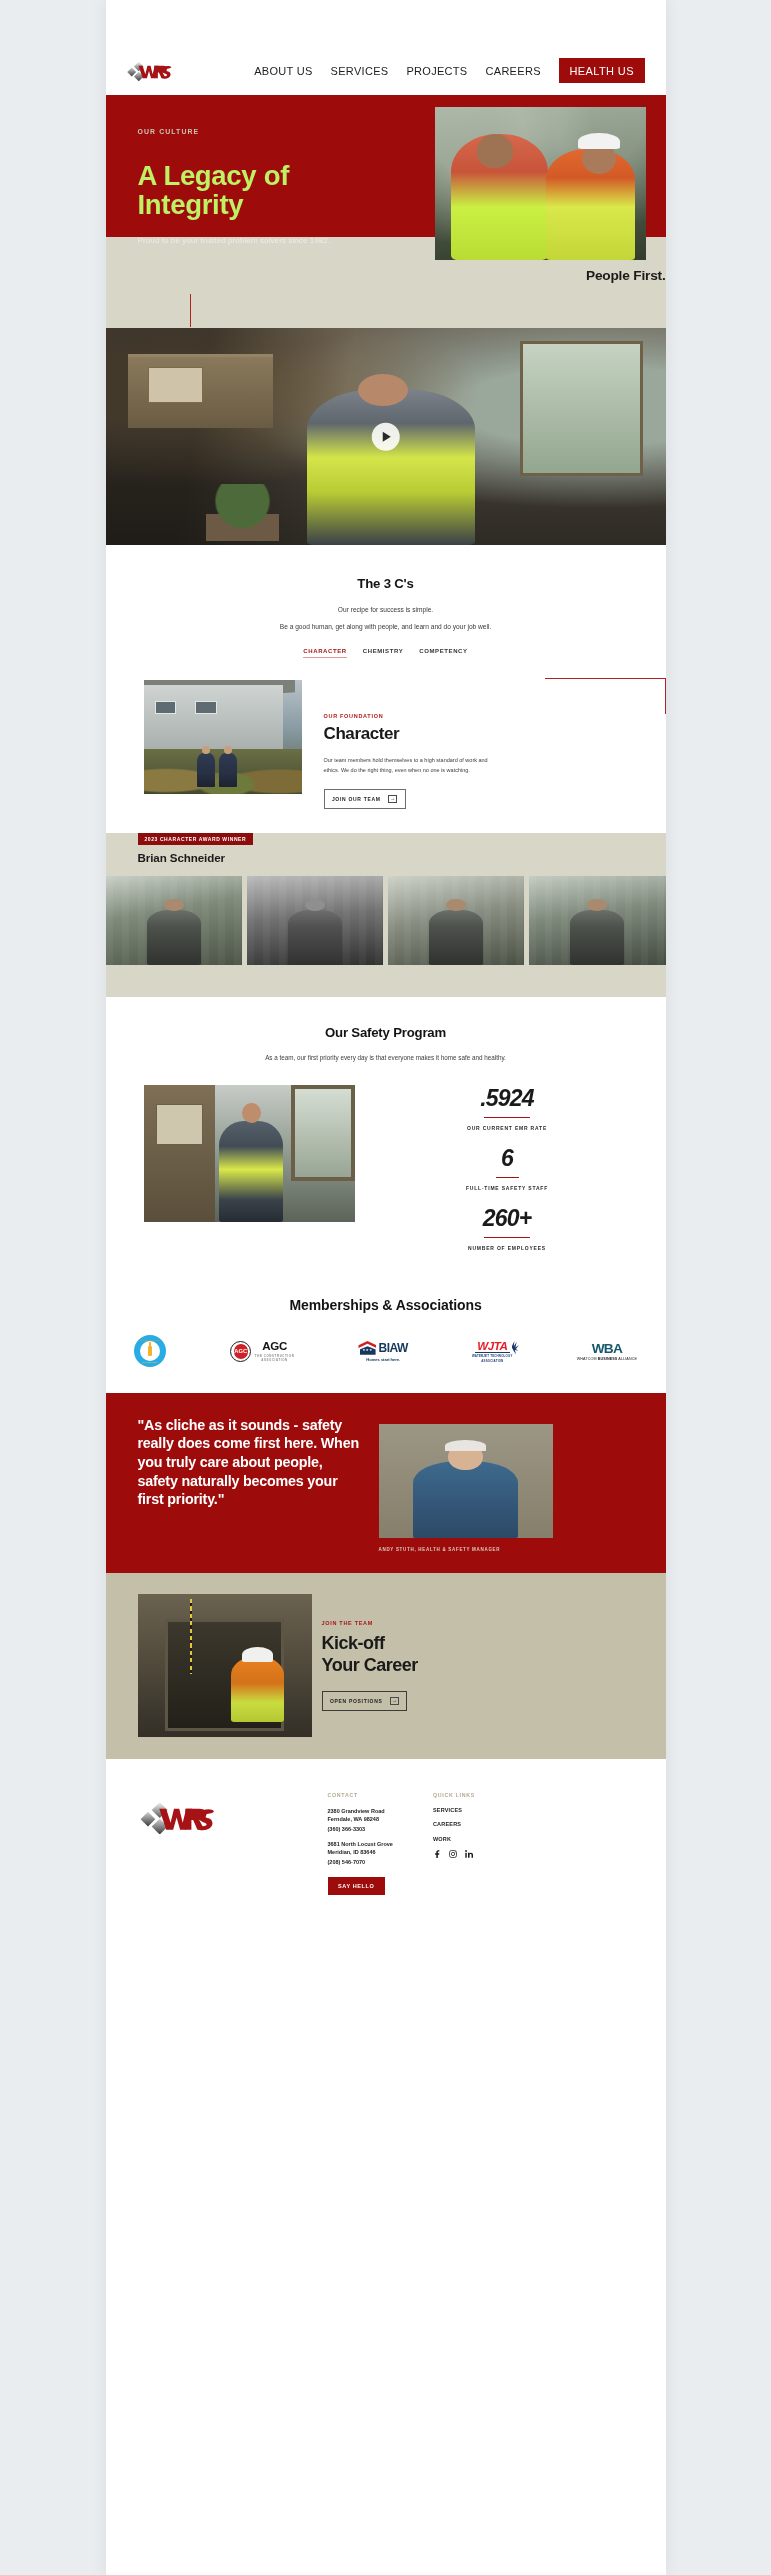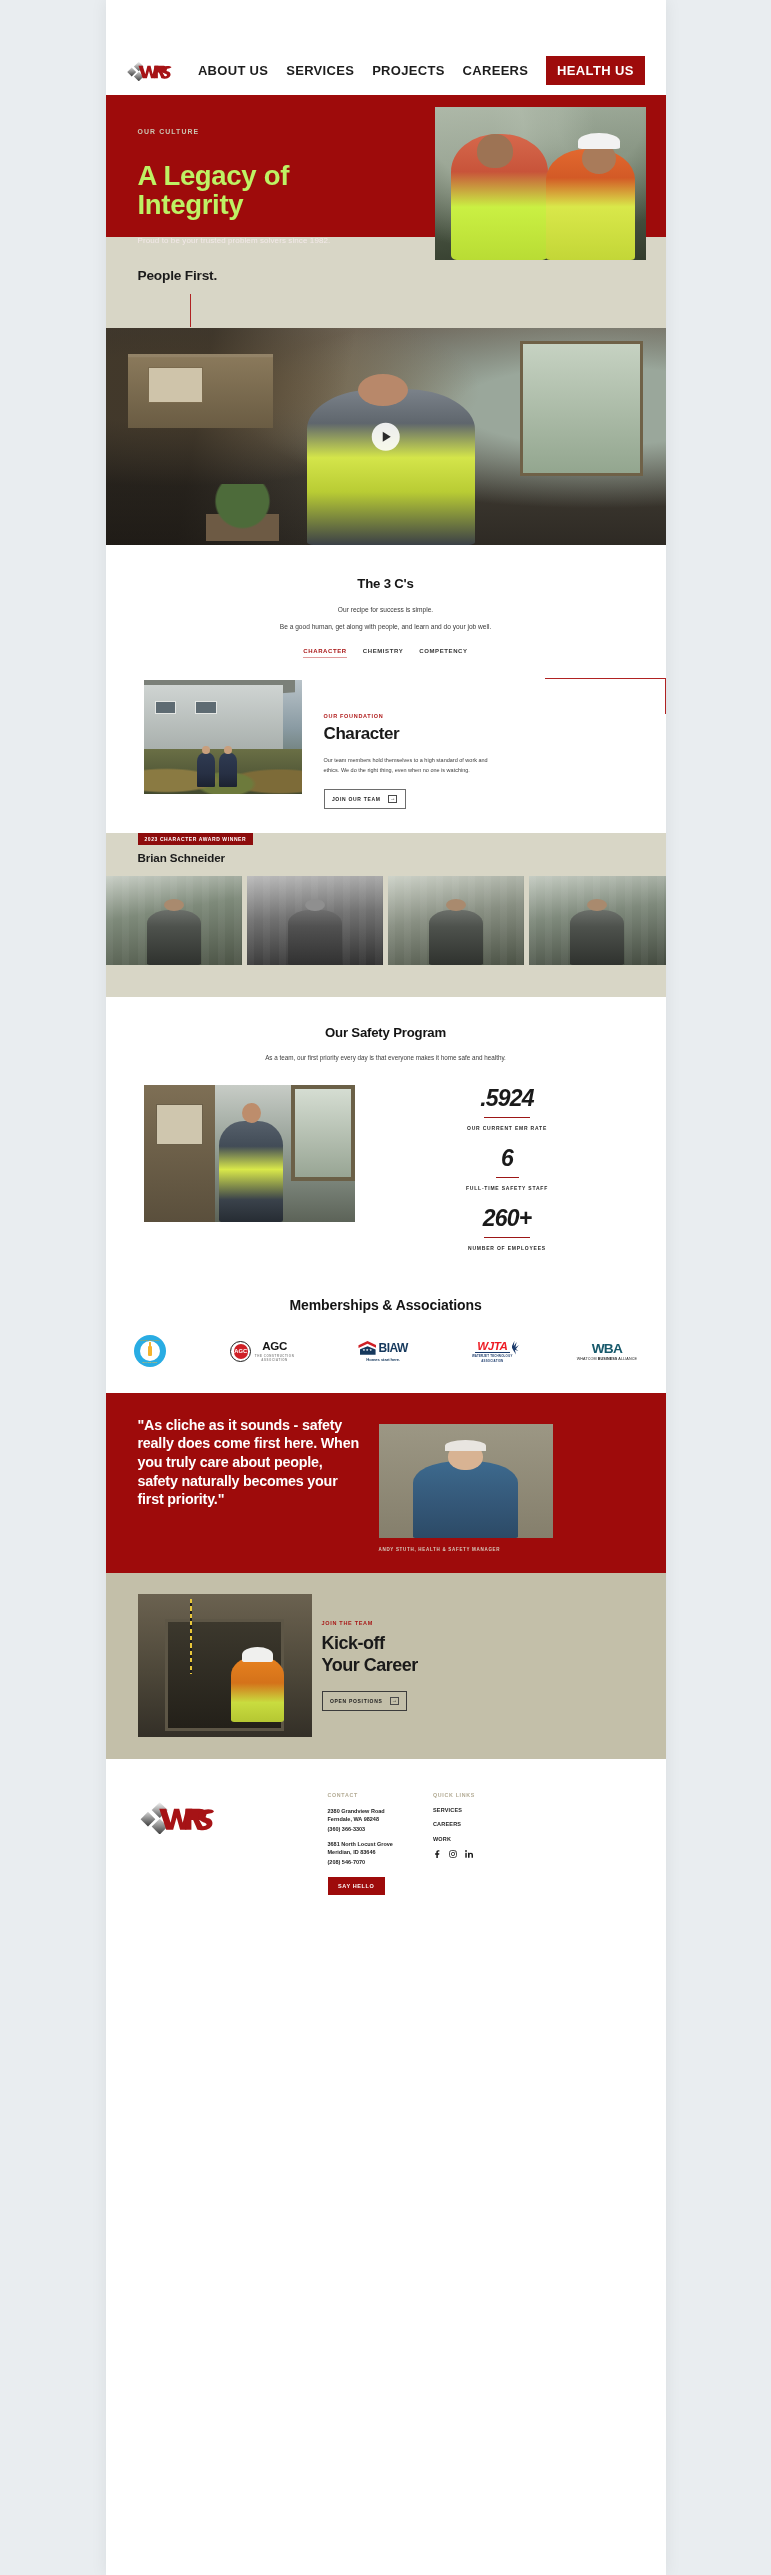--- a/index.html
+++ b/index.html
@@ -20,21 +20,21 @@
 
   
   .site-header {
     height:49px; background:#fff; display:flex; align-items:center;
     justify-content:space-between; padding:0 21px;
     border-radius:7.4px 7.4px 0 0;
   }
   .logo-wrap { display:flex; align-items:center; }
   .nav { display:flex; align-items:center; gap:18px; }
   .nav a {
-    font-size:13px; font-weight:bold; letter-spacing:0.3px;
+    font-size:11px; font-weight:normal; letter-spacing:0.3px;
     color:#1d1d1d; text-decoration:none; white-space:nowrap;
   }
   .nav a.cta {
     background:#9e0b0b; color:#fff; padding:6.9px 10.6px; letter-spacing:0.4px;
   }
 
   
   .hero { position:relative; background:#9e0b0b; height:142px; }
   .hero-text { padding:33px 0 0 32px; position:relative; z-index:3; }
   .eyebrow { font-size:6.9px; font-weight:bold; letter-spacing:1.1px; color:#cbc6b4; }
@@ -72,21 +72,21 @@
   .hero-photo .worker-b-head {
     position:absolute; right:14%; bottom:56%; width:16%; height:20%;
     background:#a97b5a; border-radius:50%;
   }
   .hero-photo .hardhat {
     position:absolute; right:12%; bottom:72%; width:20%; height:11%;
     background:#f2f2f2; border-radius:50% 50% 10% 10%;
   }
 
   
-  .people-band { background:#d8d6c6; padding:31px 0 0 0; position:relative; height:91px; }
+  .people-band { background:#d8d6c6; padding:31px 0 0 0; position:relative; height:91px;text-align:right; }
   .people-band h2 {
     font-size:13.7px; font-weight:bold; color:#1b1b1b;
     letter-spacing:-0.2px; padding-left:32px;
   }
   .tick { position:absolute; left:84px; top:57px; width:0.8px; height:33px; background:#b02222; }
 
   
   .video-block { position:relative; height:217px; overflow:hidden; background:#2a2722; }
   .video-bg {
     position:absolute; inset:0;

